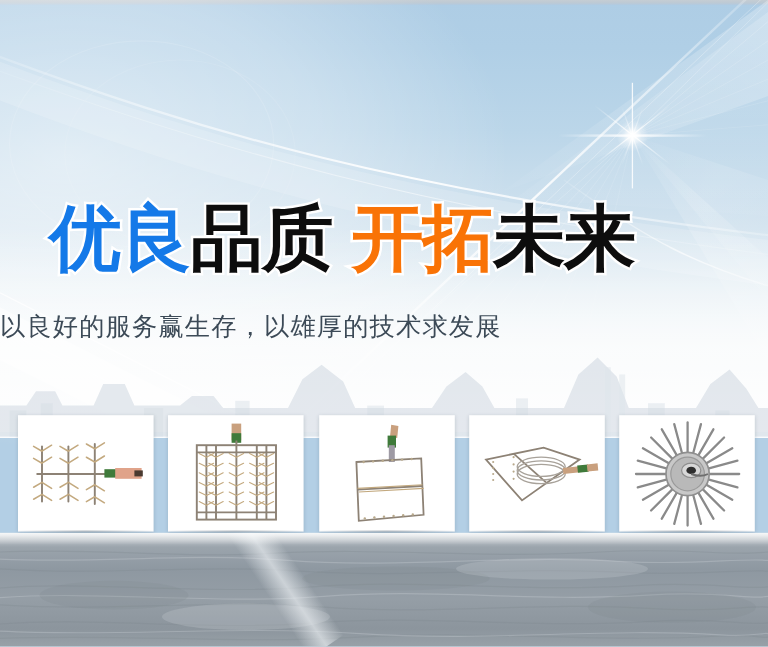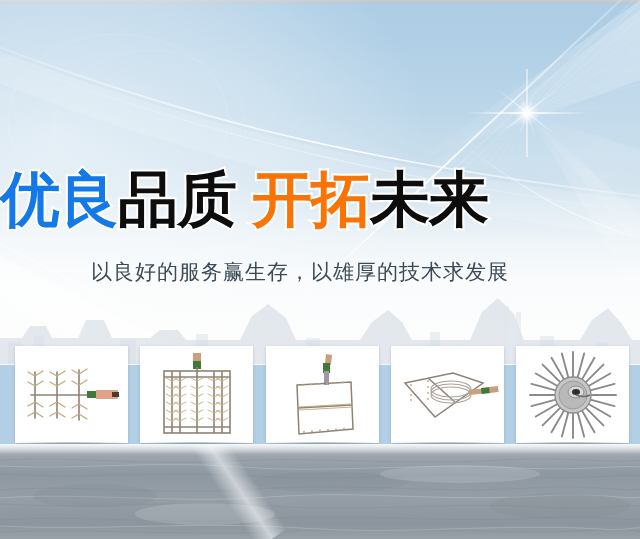--- a/index.html
+++ b/index.html
@@ -112,37 +112,37 @@
     left: 0; top: 268px;
     width: 640px; height: 96px;
     opacity: .42;
   }
 
   
   .headline {
     position: absolute;
     left: 0; top: 163px;
     width: 570px;
+    text-align: center;
     font-size: 60px;
     font-weight: bold;
     line-height: 72px;
     letter-spacing: -1px;
     white-space: nowrap;
     -webkit-text-stroke: 4px #ffffff;
     paint-order: stroke fill;
     font-family: "DejaVu Sans", "Liberation Sans", sans-serif;
   }
   .headline .seg { display: inline; }
   .headline .gap { display: inline-block; width: 16px; }
 
   .subtitle {
     position: absolute;
     left: 0; top: 256px;
     width: 600px;
-    text-align: center;
     font-size: 21px;
     line-height: 32px;
     letter-spacing: 1px;
     color: #3c4a57;
     white-space: nowrap;
     font-family: "DejaVu Sans", "Liberation Sans", sans-serif;
   }
 
   
   .cards {

